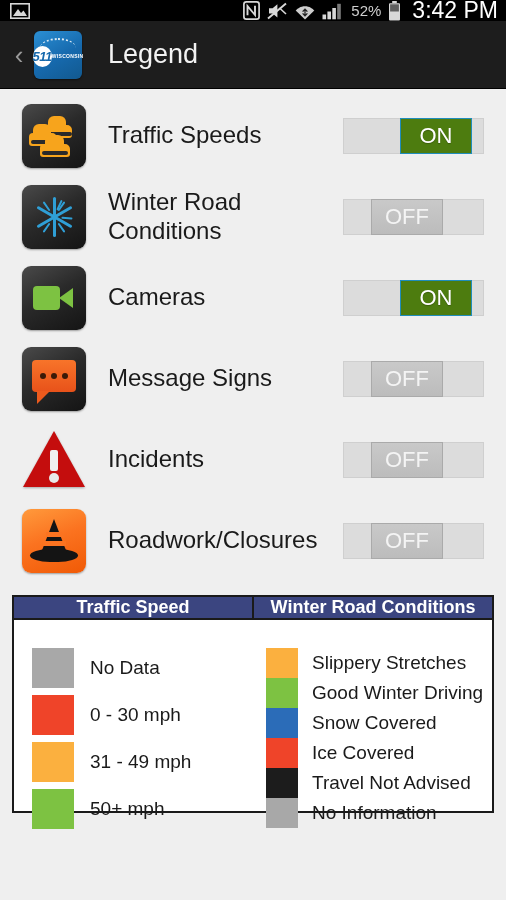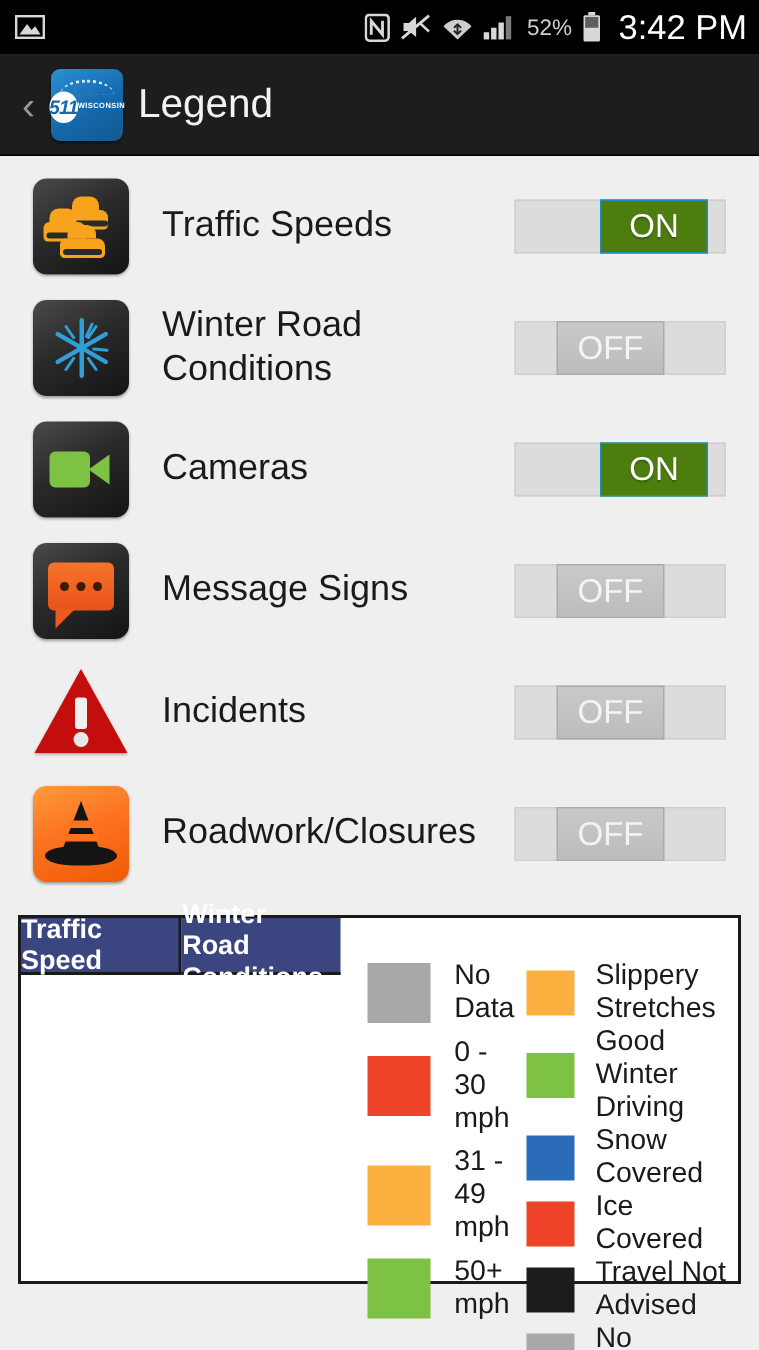--- a/index.html
+++ b/index.html
@@ -5,21 +5,21 @@
   * { margin:0; padding:0; box-sizing:border-box; }
   html,body { width:506px; height:900px; }
   body {
     font-family:"Liberation Sans", sans-serif;
     background:#efefef;
     overflow:hidden;
   }
 
   
   .statusbar{
-    height:36px; background:#000; color:#d8d8d8;
+    height:21px; background:#000; color:#d8d8d8;
     display:flex; align-items:center; padding:0 8px 0 10px;
   }
   .sb-left{ display:flex; align-items:center; gap:6px; }
   .sb-right{ margin-left:auto; display:flex; align-items:center; gap:7px; }
   .sb-clock{ font-size:23px; color:#ffffff; letter-spacing:0px; margin-left:4px; }
   .sb-batt-pct{ font-size:15px; color:#cfcfcf; }
   .ico{ display:block; }
 
   
   .titlebar{
@@ -50,21 +50,21 @@
   .logo-swoosh{
     position:absolute; top:7px; left:6px; width:36px; height:10px;
     border-top:2px dotted rgba(255,255,255,.85);
     border-radius:50%/100% 100% 0 0;
   }
   .logo-wi{
     font-size:5px; font-weight:bold; color:#fff; letter-spacing:.3px;
     margin-top:2px;
   }
   .title-text{
-    color:#f2f2f2; font-size:27px; margin-left:10px; font-weight:normal;
+    color:#f2f2f2; font-size:27px; margin-left:26px; font-weight:normal;
   }
 
   
   .list{ padding-top:6px; }
   .row{
     display:flex; align-items:center; height:81px; padding-left:22px;
   }
   .row-icon{
     width:64px; height:64px; flex:0 0 auto; position:relative;
   }
@@ -194,22 +194,22 @@
   .cone-band{
     position:absolute; left:50%; width:24px; height:5px; margin-left:-12px;
     background:#fb7320;
   }
   .cone-band.b1{ top:23px; width:17px; margin-left:-8.5px; }
   .cone-band.b2{ top:32px; width:23px; margin-left:-11.5px; }
 
   
   .legend{
     margin:14px 12px 0 12px; background:#ffffff;
-    border:2px solid #1a1a1a; height:246px;
-    display:flex; flex-direction:row;
+    border:2px solid #1a1a1a; height:218px;
+    display:flex; flex-direction:column;
   }
   .legend-head{ display:flex; height:38px; }
   .legend-head .cell{
     flex:1; background:#3b4580; color:#ffffff;
     display:flex; align-items:center; justify-content:center;
     font-size:18px; font-weight:bold; border-bottom:2px solid #1a1a1a;
   }
   .legend-head .cell:first-child{ border-right:2px solid #1a1a1a; }
   .legend-body{ display:flex; flex:1; }
   .legend-col{ flex:1; padding:28px 0 0 0; }

